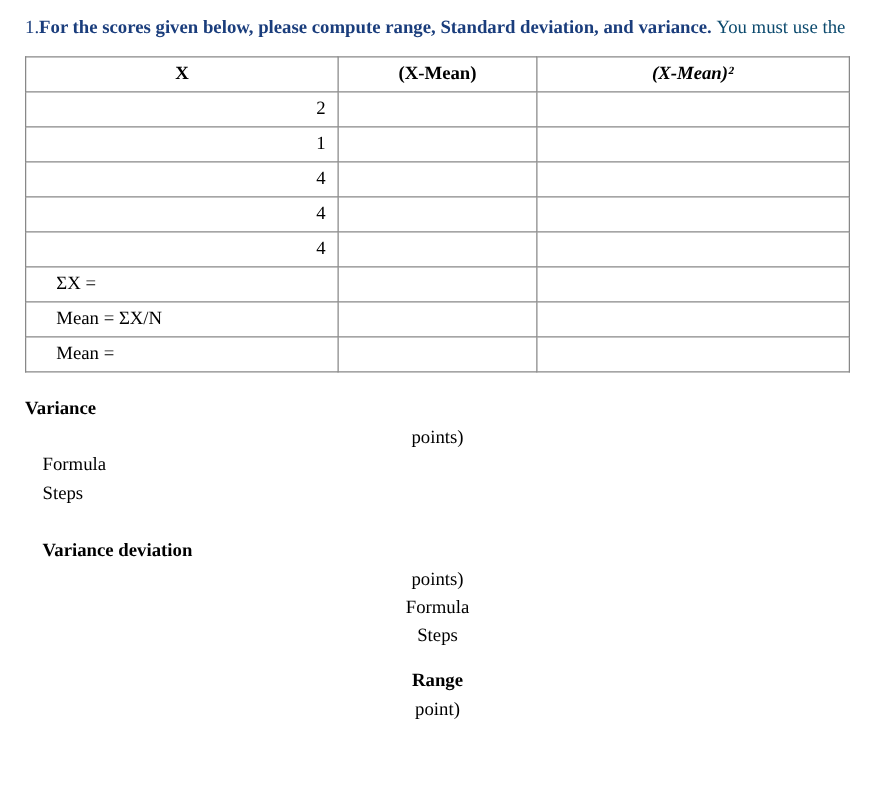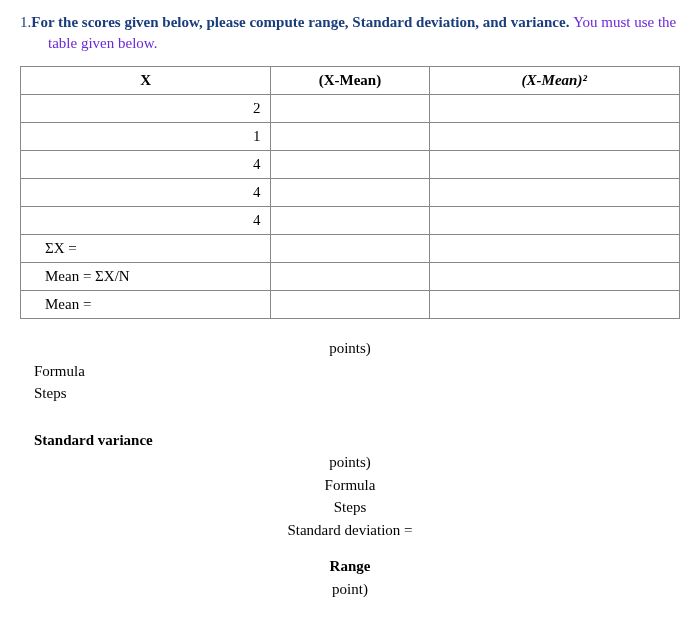--- a/index.html
+++ b/index.html
@@ -20,21 +20,21 @@
       line-height: 1.4;
     }
     .qnum {
       color: #1a3d7c;
     }
     .qtext {
       color: #1a3d7c;
       font-weight: bold;
     }
     .qhighlight {
-      color: #6d28d9;
+      color: #0c4a6e;
     }
     .qindent {
       display: block;
       padding-left: 28px;
     }
     table {
       border-collapse: collapse;
       width: 100%;
       margin-bottom: 18px;
     }
@@ -80,21 +80,20 @@
     .noindent {
       padding-left: 0;
       text-align: center;
     }
   </style>
 </head>
 <body>
 
 <div class="question">
   <span class="qnum">1.</span><span class="qtext">For the scores given below, please compute range, Standard deviation, and variance. </span><span class="qhighlight">You must use the</span>
-  <span class="qindent qhighlight">table given below.</span>
 </div>
 
 <table>
   <thead>
     <tr>
       <th class="col-x">X</th>
       <th class="col-xmean">(X-Mean)</th>
       <th class="col-xmean2">(X-Mean)²</th>
     </tr>
   </thead>
@@ -136,31 +135,31 @@
     </tr>
     <tr>
       <td class="rowlabel">Mean =</td>
       <td></td>
       <td></td>
     </tr>
   </tbody>
 </table>
 
 <div class="section">
+  <div class="section-title">Variance</div>
   <div class="noindent">points)</div>
   <div class="indent1">Formula</div>
   <div class="indent1">Steps</div>
   <div style="height:10px"></div>
 </div>
 
 <div class="section">
-  <div class="section-title indent1">Standard variance</div>
+  <div class="section-title indent1">Variance deviation</div>
   <div class="noindent">points)</div>
   <div class="noindent">Formula</div>
   <div class="noindent">Steps</div>
-  <div class="noindent">Standard deviation =</div>
 </div>
 
 <div class="section">
   <div class="section-title noindent">Range</div>
   <div class="noindent">point)</div>
 
 </div>
 
 </body></html>

